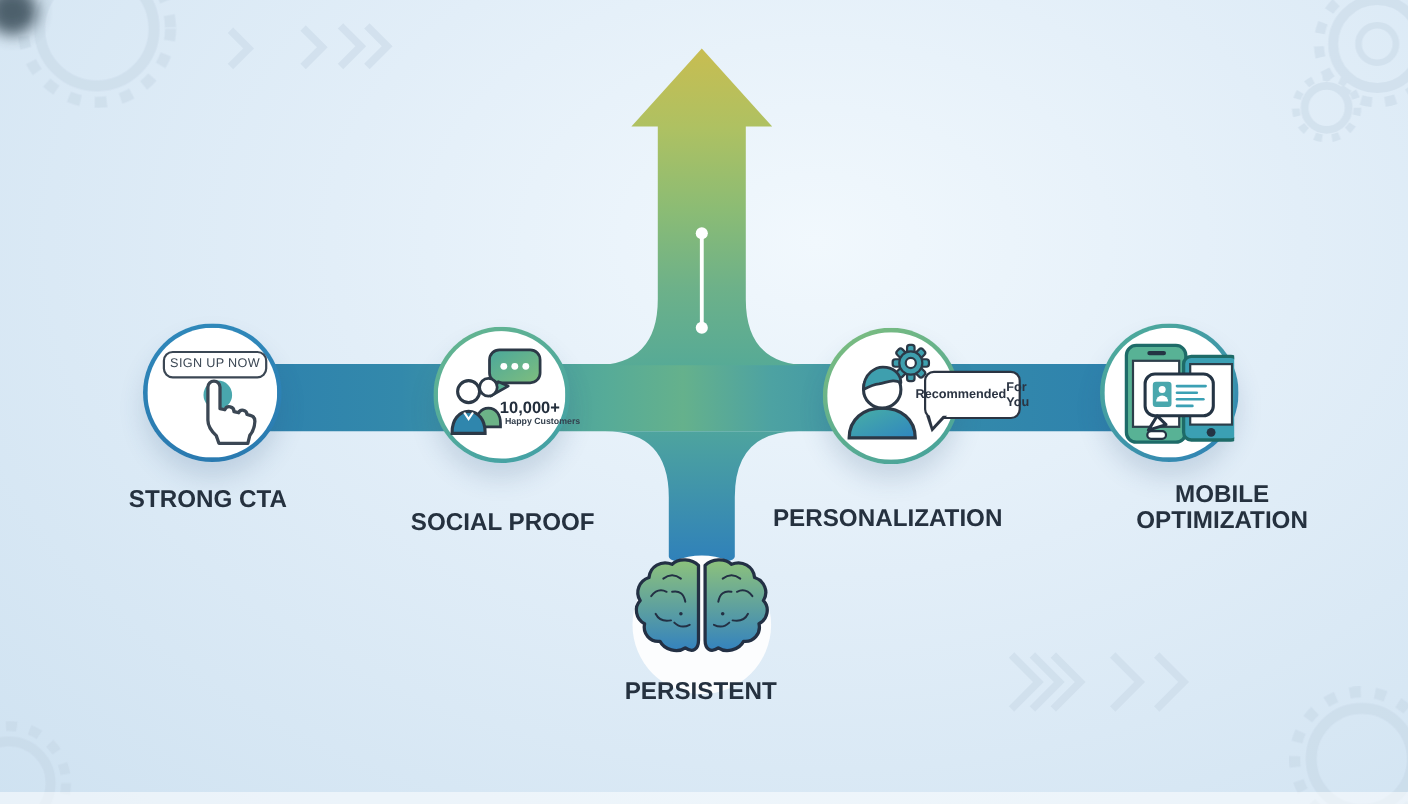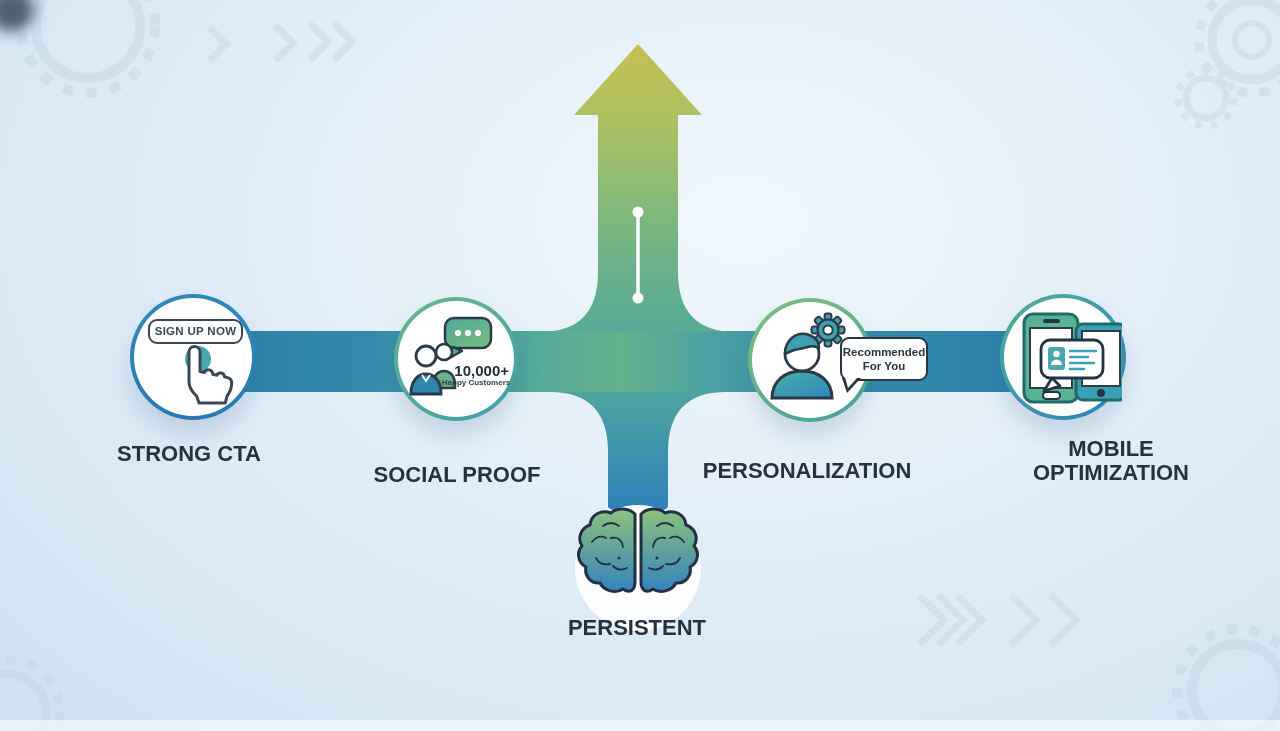--- a/index.html
+++ b/index.html
@@ -28,40 +28,40 @@
   }
   .node-cta{left:130px;top:294px;width:118px;height:118px;--ring:linear-gradient(180deg,#2f88ba,#2a7ab0);}
   .node-social{left:394px;top:297px;width:116px;height:116px;--ring:linear-gradient(150deg,#67b78e,#3f9ea8);}
   .node-personalization{left:748px;top:298px;width:116px;height:116px;--ring:linear-gradient(150deg,#80bf7d,#42a09e);}
   .node-mobile{left:1000px;top:294px;width:118px;height:118px;--ring:linear-gradient(140deg,#52b097,#2d7fb8);}
   .node svg{position:absolute;left:0;top:0;}
 
   .cta-btn{
     position:absolute;left:14px;top:21px;width:91px;height:21px;
     background:#fff;border:2.5px solid #3b4754;border-radius:9px;
-    font-size:11.5px;font-weight:bold;letter-spacing:.3px;color:#3b4754;
+    font-size:11.5px;font-weight:normal;letter-spacing:.3px;color:#3b4754;
     text-align:center;line-height:21px;z-index:2;
   }
   .tap-dot{position:absolute;left:51px;top:48px;width:26px;height:26px;border-radius:50%;background:#49a7ad;z-index:1;}
   .hand{z-index:3;}
 
   .stat{position:absolute;left:45px;top:61px;width:66px;text-align:right;font-size:15px;font-weight:bold;color:#232e3c;}
-  .stat-caption{position:absolute;left:41px;top:77px;width:74px;text-align:center;font-size:8px;font-weight:bold;color:#34404e;}
+  .stat-caption{position:absolute;left:41px;top:77px;width:74px;font-size:8px;font-weight:bold;color:#34404e;padding-left:20px;}
 
   .label{position:absolute;font-weight:bold;font-size:22px;color:#25313f;text-align:center;line-height:1.1;}
   .label-cta{left:89px;top:442px;width:200px;text-align:center;}
   .label-social{left:352px;top:463px;width:210px;}
   .label-personalization{left:702px;top:459px;width:210px;}
   .label-mobile{left:1006px;top:437px;width:210px;}
   .label-popups{left:532px;top:616px;width:210px;}
 
   .speech{
     position:absolute;left:840px;top:337px;width:84px;height:40px;z-index:5;
     background:#fff;border:2.5px solid #2b3442;border-radius:9px;
-    display:flex;flex-direction:column;align-items:center;justify-content:center;
+    display:flex;flex-direction:row;align-items:center;justify-content:center;
     font-size:11.5px;font-weight:bold;color:#2b3442;line-height:1.25;
   }
   .speech::before{
     content:'';position:absolute;left:0px;bottom:-14px;width:0;height:0;
     border-left:5px solid transparent;border-right:14px solid transparent;border-top:15px solid #2b3442;
   }
   .speech::after{
     content:'';position:absolute;left:3px;bottom:-9px;width:0;height:0;
     border-left:3px solid transparent;border-right:10px solid transparent;border-top:11px solid #fff;
   }

